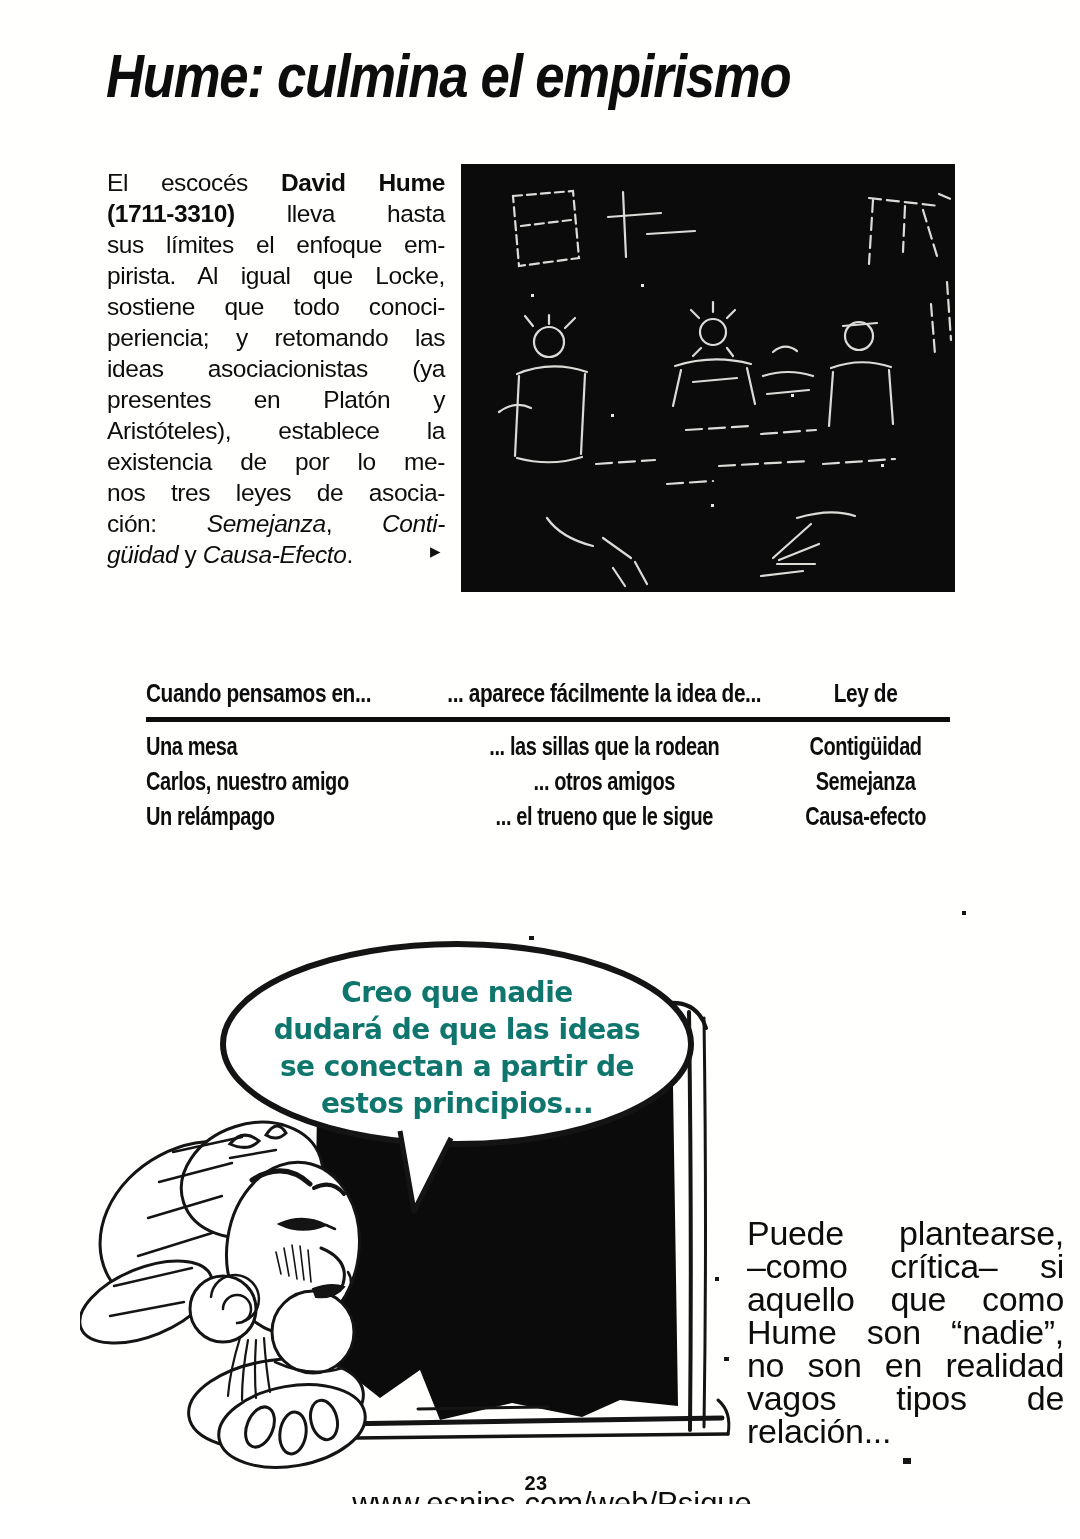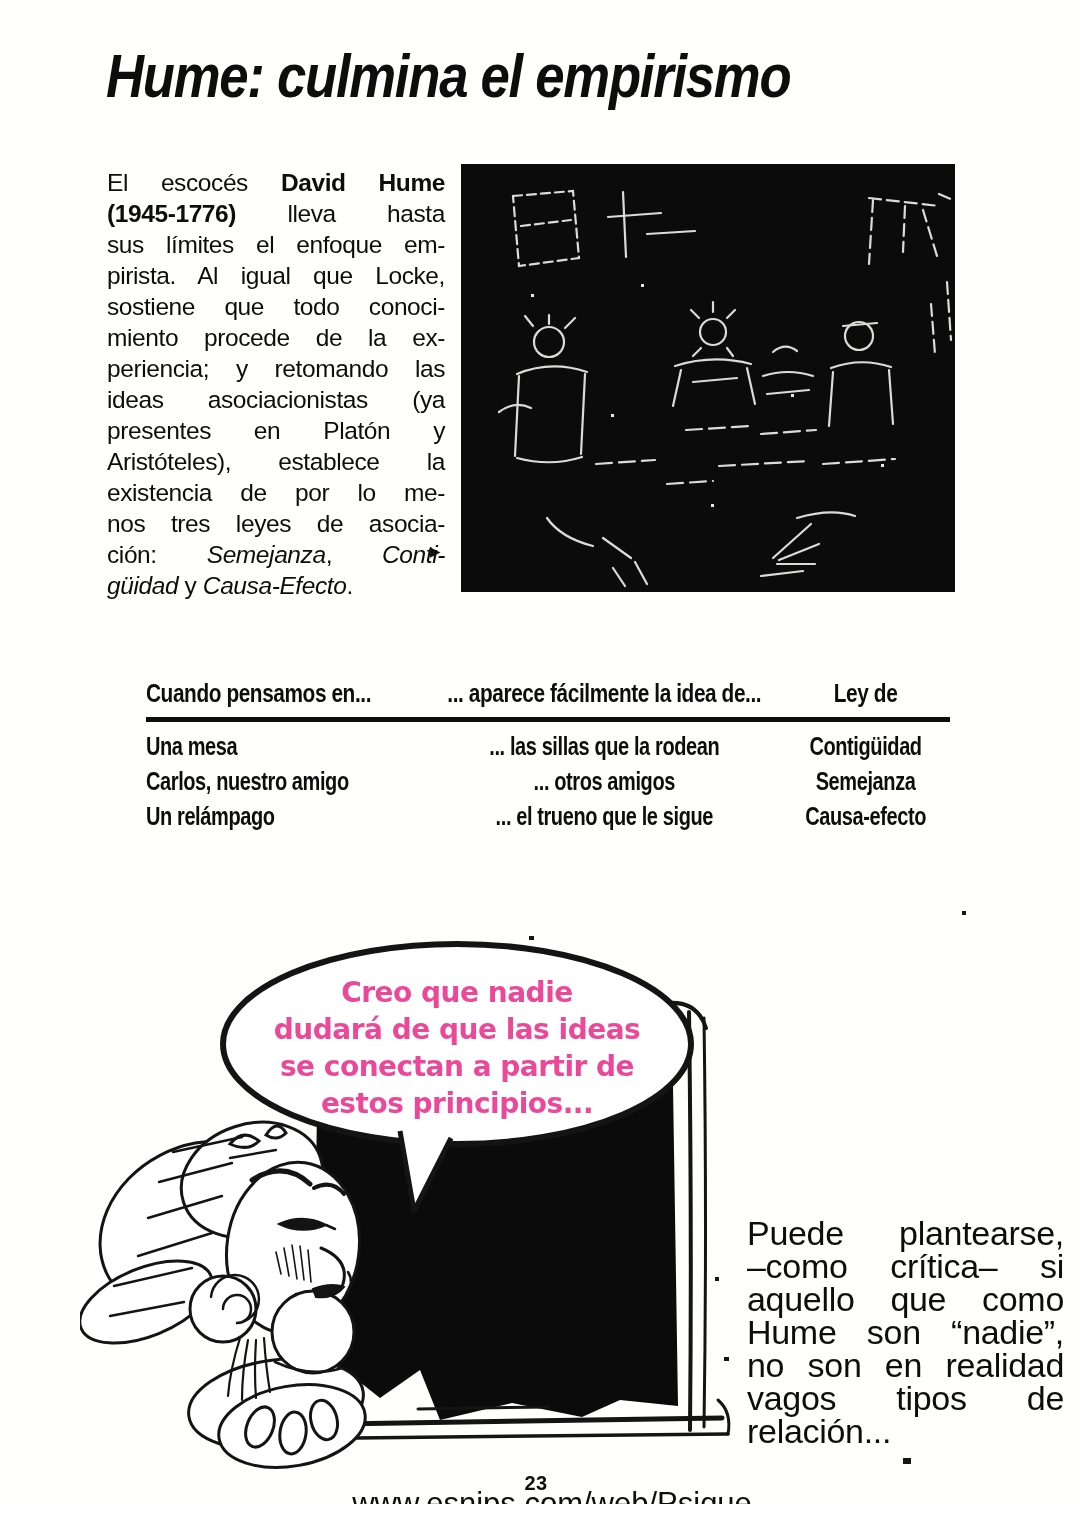--- a/index.html
+++ b/index.html
@@ -46,21 +46,21 @@
   .assoc .row { display:flex; font-size:25px; line-height:35px; }
   .c1 { width:35%; text-align:left; white-space:nowrap; }
   .c2 { width:44%; text-align:center; white-space:nowrap; }
   .c3 { width:21%; text-align:center; white-space:nowrap; }
   
   .illo-bottom { position:absolute; left:80px; top:930px; width:660px; height:548px; }
   .illo-bottom svg { position:absolute; left:0; top:0; display:block; }
   .bubble-text {
     position:absolute; left:145px; top:44px; width:464px;
     text-align:center; font-family:"DejaVu Sans", sans-serif;
-    font-size:28px; line-height:37px; color:#ec4899; letter-spacing:-0.5px;
+    font-size:28px; line-height:37px; color:#0f766e; letter-spacing:-0.5px;
   }
   
   .critique {
     position:absolute; left:747px; top:1217px; width:317px;
     font-size:34px; line-height:33px; letter-spacing:-0.3px;
   }
   
   .pagenum {
     position:absolute; left:0; top:1449px; width:1072px;
     text-align:center; font-size:20px; font-weight:bold; letter-spacing:0.5px;margin-top:23px;
@@ -74,25 +74,24 @@
 </style>
 </head>
 <body>
 
 <div class="page">
 
   <h1 class="title">Hume: culmina el empirismo</h1>
 
   <div class="intro">
     <div class="jline"><span>El escocés </span><b>David Hume</b></div>
-    <div class="jline"><b>(1945-1776)</b><span> lleva hasta</span></div>
+    <div class="jline"><b>(1711-3310)</b><span> lleva hasta</span></div>
     <div class="jline"><span>sus límites el enfoque em-</span></div>
     <div class="jline"><span>pirista. Al igual que Locke,</span></div>
     <div class="jline"><span>sostiene que todo conoci-</span></div>
-    <div class="jline"><span>miento procede de la ex-</span></div>
     <div class="jline"><span>periencia; y retomando las</span></div>
     <div class="jline"><span>ideas asociacionistas (ya</span></div>
     <div class="jline"><span>presentes en Platón y</span></div>
     <div class="jline"><span>Aristóteles), establece la</span></div>
     <div class="jline"><span>existencia de por lo me-</span></div>
     <div class="jline"><span>nos tres leyes de asocia-</span></div>
     <div class="jline"><span>ción: </span><i>Semejanza</i><span>, </span><i>Conti-</i></div>
     <div class="jline last"><i>güidad</i><span> y </span><i>Causa-Efecto</i><span>.</span></div>
   </div>
 

